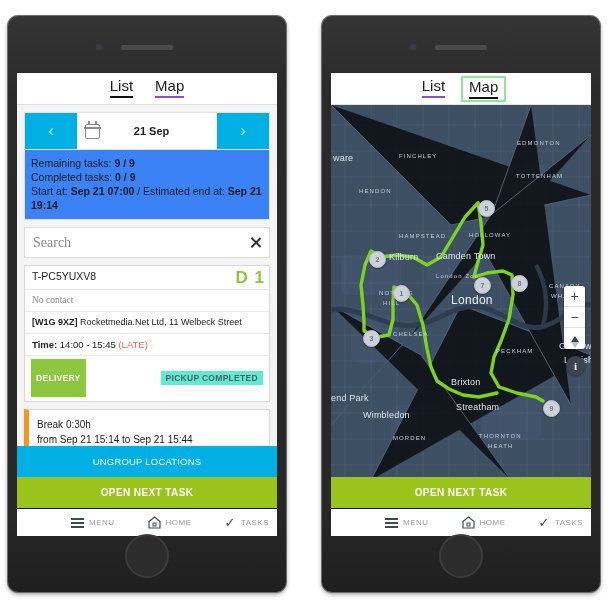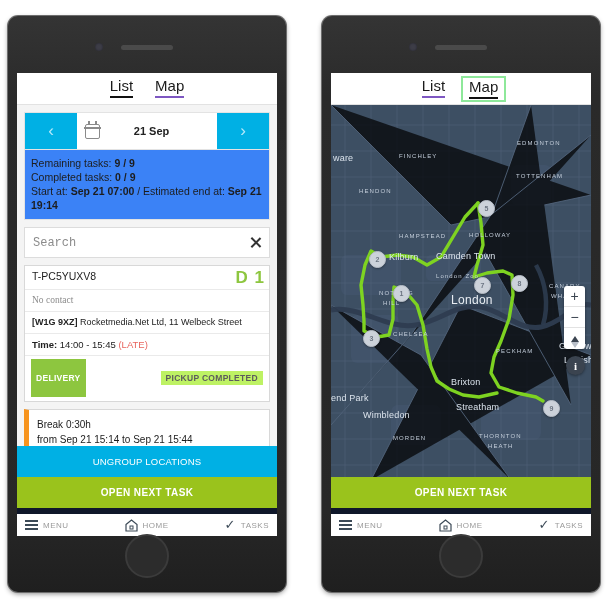--- a/index.html
+++ b/index.html
@@ -164,23 +164,23 @@
     margin: 7px 7px 0 7px;
     height: 31px;
     background: #fff;
     border: 1px solid #dcdcdc;
     display: flex; align-items: center;
     padding: 0 8px;
   }
   .searchwrap input {
     flex: 1 1 auto;
     border: none; outline: none;
-    font-size: 12px;
+    font-size: 14px;
     color: #8b8b8b;
-    font-family: Liberation Mono, monospace;
+    font-family: Liberation Serif, serif;
     background: transparent;
   }
   .searchwrap input::placeholder { color: #8b8b8b; }
   .x-icon {
     width: 13px; height: 13px; position: relative; flex: 0 0 auto; cursor: pointer;
   }
   .x-icon:before, .x-icon:after {
     content: ""; position: absolute; left: 50%; top: 0;
     width: 1.6px; height: 13px; background: #333;
   }
@@ -217,21 +217,21 @@
   .badges {
     display: flex; align-items: center; justify-content: space-between;
     padding: 3px 6px 4px 6px;
   }
   .badge-green {
     background: #8dc63f; color: #fff;
     font-size: 8.5px; font-weight: bold;
     padding: 14px 5px; letter-spacing: .3px;
   }
   .badge-gray {
-    background: #bef264; color: #5c5c5c;
+    background: #5eead4; color: #5c5c5c;
     font-size: 8.5px; font-weight: bold;
     padding: 2px 5px; letter-spacing: .3px;
   }
   .break-card {
     background: #fff;
     border: 1px solid #d8d8d8;
     border-left: 5px solid #f7941e;
     padding: 7px 8px;
     font-size: 10px;
     line-height: 15px;
@@ -259,22 +259,22 @@
   .seg.primary { background: #00b0e4; color: #fff; }
   .seg.secondary { background: #b2c1c8; color: #424a4e; }
   .opennext {
     height: 31px; background: #9ac31c; color: #fff;
     display: flex; align-items: center; justify-content: center;
     font-size: 10px; font-weight: bold; letter-spacing: .4px;
     cursor: pointer;
   }
   .tabbar {
     height: 28px; background: #fff;
-    border-top: 6px solid #0f172a;
-    display: flex; 
+    border-top: 1px solid #0f172a;
+    display: flex;  padding-left: 46px;
   }
   .tabitem {
     flex: 1 1 auto;
     display: flex; align-items: center; justify-content: center;
     gap: 5px;
     color: #9a9a9a; font-size: 8px; letter-spacing: .5px;
     cursor: pointer;
   }
   .tabitem.first { justify-content: flex-start; padding-left: 8px; }
   .tabitem.last  { justify-content: flex-end;  padding-right: 8px; }

